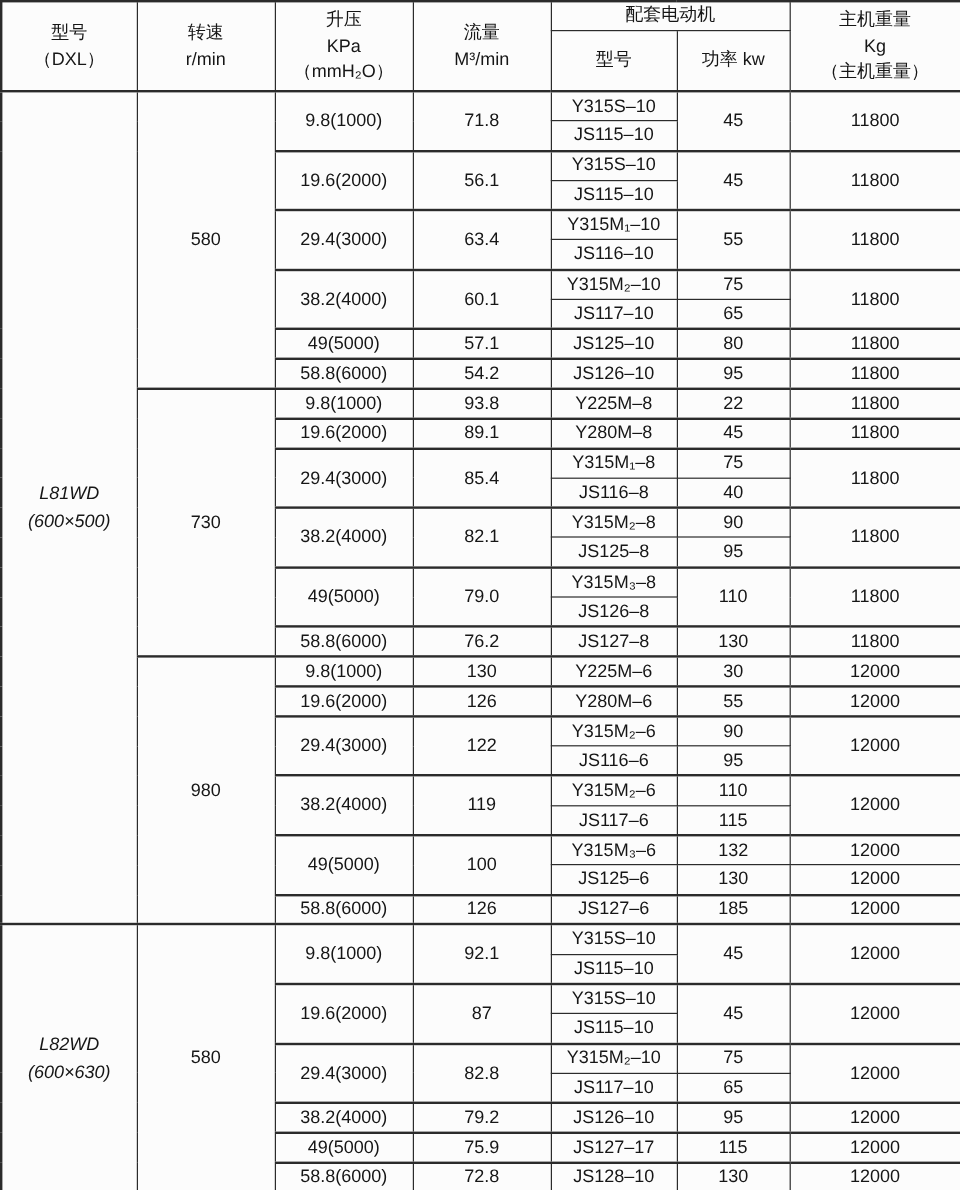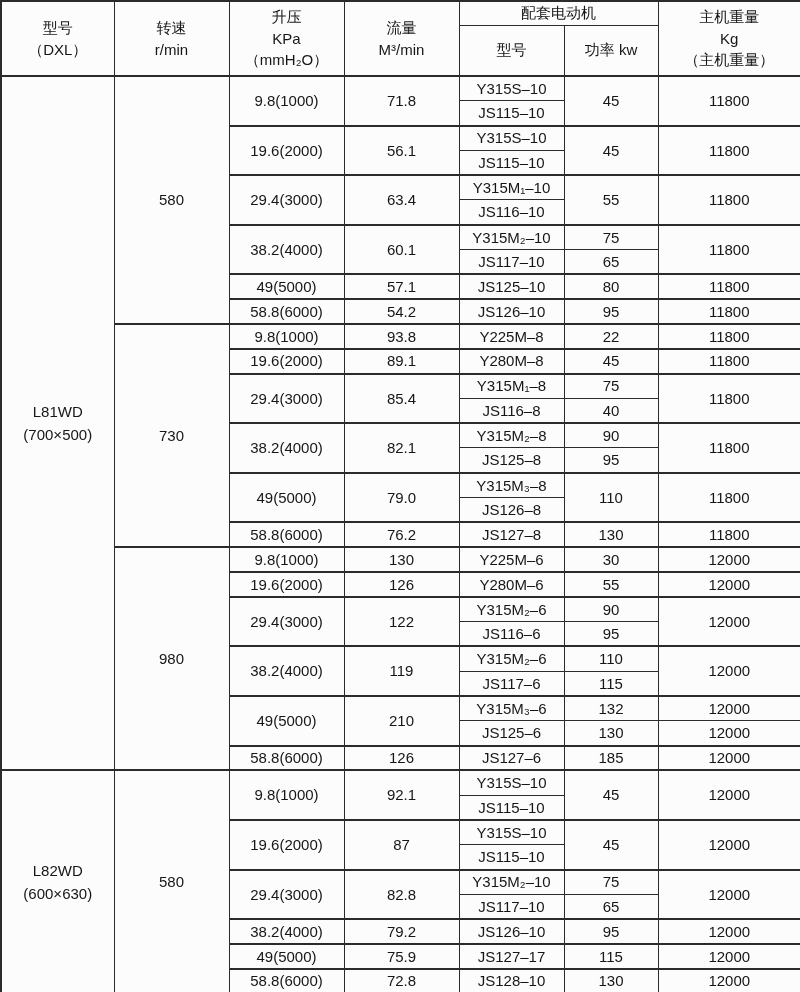--- a/index.html
+++ b/index.html
@@ -21,21 +21,21 @@
     font-weight:normal; padding:0 2px;
     overflow:hidden;
   }
   thead th { font-size:15px; line-height:1.45; }
   thead tr.h1 { height:24px; }
   thead tr.h2 { height:51px; }
   tbody td { font-size:15px; line-height:1.3; }
   tbody tr { height:24.8px; }
   tr.group-start td { border-top:2px solid var(--line,#2b2b2b); }
   thead tr.h2 th { border-bottom:2px solid var(--line,#2b2b2b); }
-  td[data-name="model-cell"] div { line-height:1.55; }
+  td[data-name="model-cell"] div { line-height:1.55;font-style:italic; }
 </style>
 </head>
 <body>
 
 <table data-name="spec-table">
   <colgroup>
     <col style="width:113px">
     <col style="width:115px">
     <col style="width:115px">
     <col style="width:115px">
@@ -71,21 +71,21 @@
     </tr>
     <tr class="h2" data-name="header-row-2">
       <th data-name="header-motor-model">型号</th>
       <th data-name="header-motor-power">功率 kw</th>
     </tr>
   </thead>
   <tbody id="spec-body" data-name="table-body">
       <tr data-name="table-row" class="group-start">
         <td data-name="model-cell" rowspan="28">
           <div data-name="model-name">L81WD</div>
-          <div data-name="model-size">(700×500)</div>
+          <div data-name="model-size">(600×500)</div>
         </td>
         <td data-name="speed-cell" rowspan="10">580</td>
         <td data-name="pressure-cell" rowspan="2">9.8(1000)</td>
         <td data-name="flow-cell" rowspan="2">71.8</td>
         <td data-name="motor-model-cell">Y315S–10</td>
         <td data-name="motor-power-cell" rowspan="2">45</td>
         <td data-name="weight-cell" rowspan="2">11800</td>
       </tr>
       <tr data-name="table-row">
         <td data-name="motor-model-cell">JS115–10</td>
@@ -221,21 +221,21 @@
         <td data-name="motor-model-cell">Y315M₂–6</td>
         <td data-name="motor-power-cell">110</td>
         <td data-name="weight-cell" rowspan="2">12000</td>
       </tr>
       <tr data-name="table-row">
         <td data-name="motor-model-cell">JS117–6</td>
         <td data-name="motor-power-cell">115</td>
       </tr>
       <tr data-name="table-row" class="group-start">
         <td data-name="pressure-cell" rowspan="2">49(5000)</td>
-        <td data-name="flow-cell" rowspan="2">210</td>
+        <td data-name="flow-cell" rowspan="2">100</td>
         <td data-name="motor-model-cell">Y315M₃–6</td>
         <td data-name="motor-power-cell">132</td>
         <td data-name="weight-cell">12000</td>
       </tr>
       <tr data-name="table-row">
         <td data-name="motor-model-cell">JS125–6</td>
         <td data-name="motor-power-cell">130</td>
         <td data-name="weight-cell">12000</td>
       </tr>
       <tr data-name="table-row" class="group-start">

